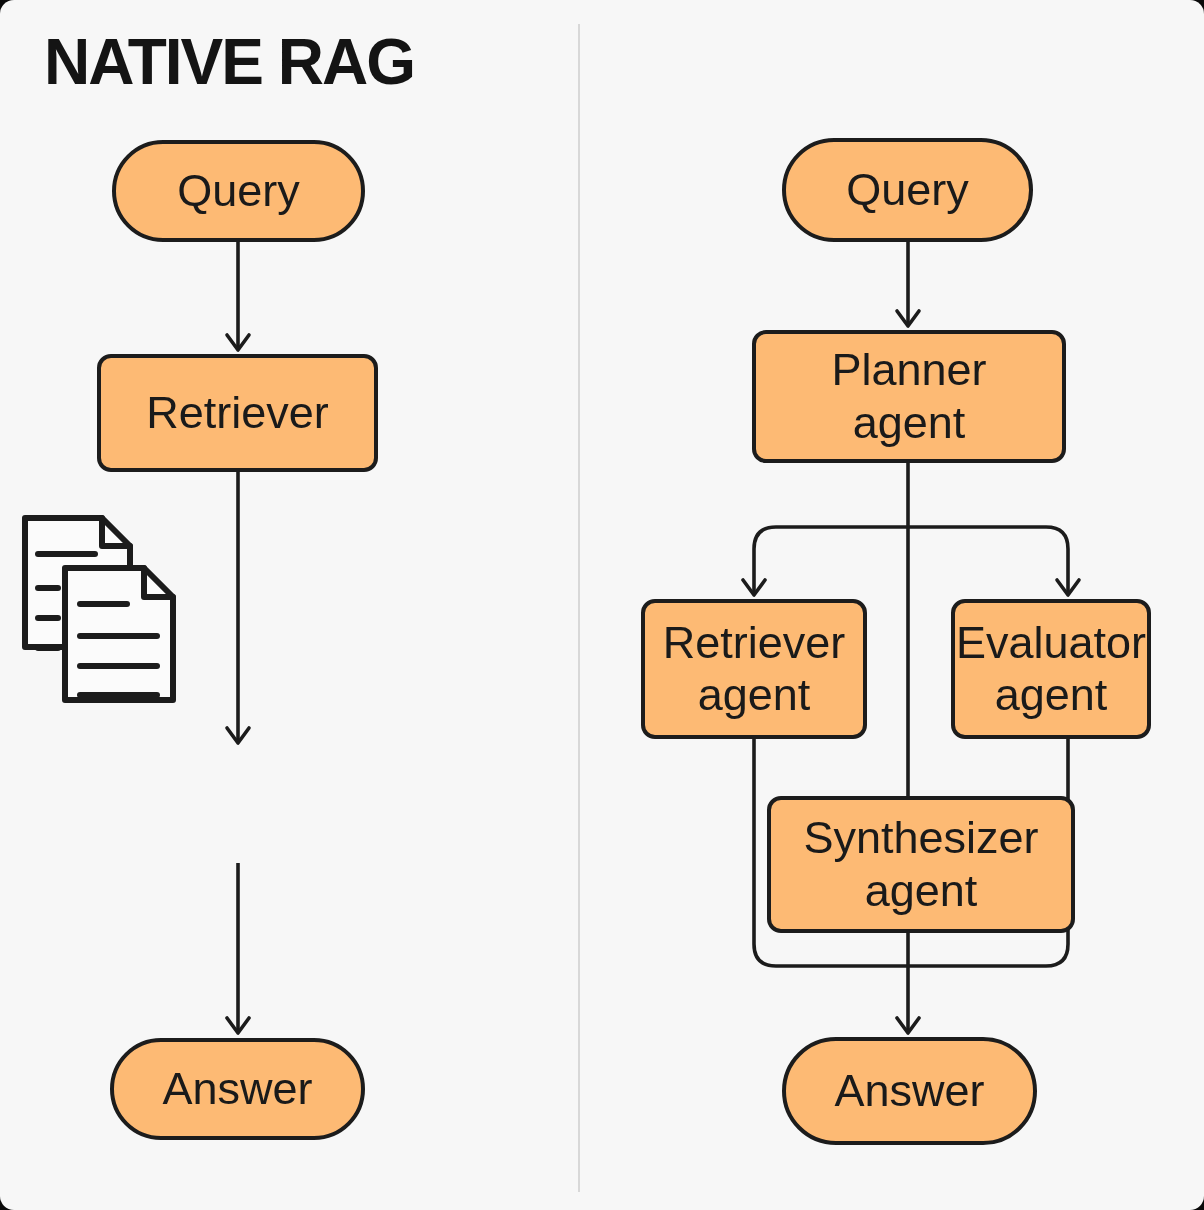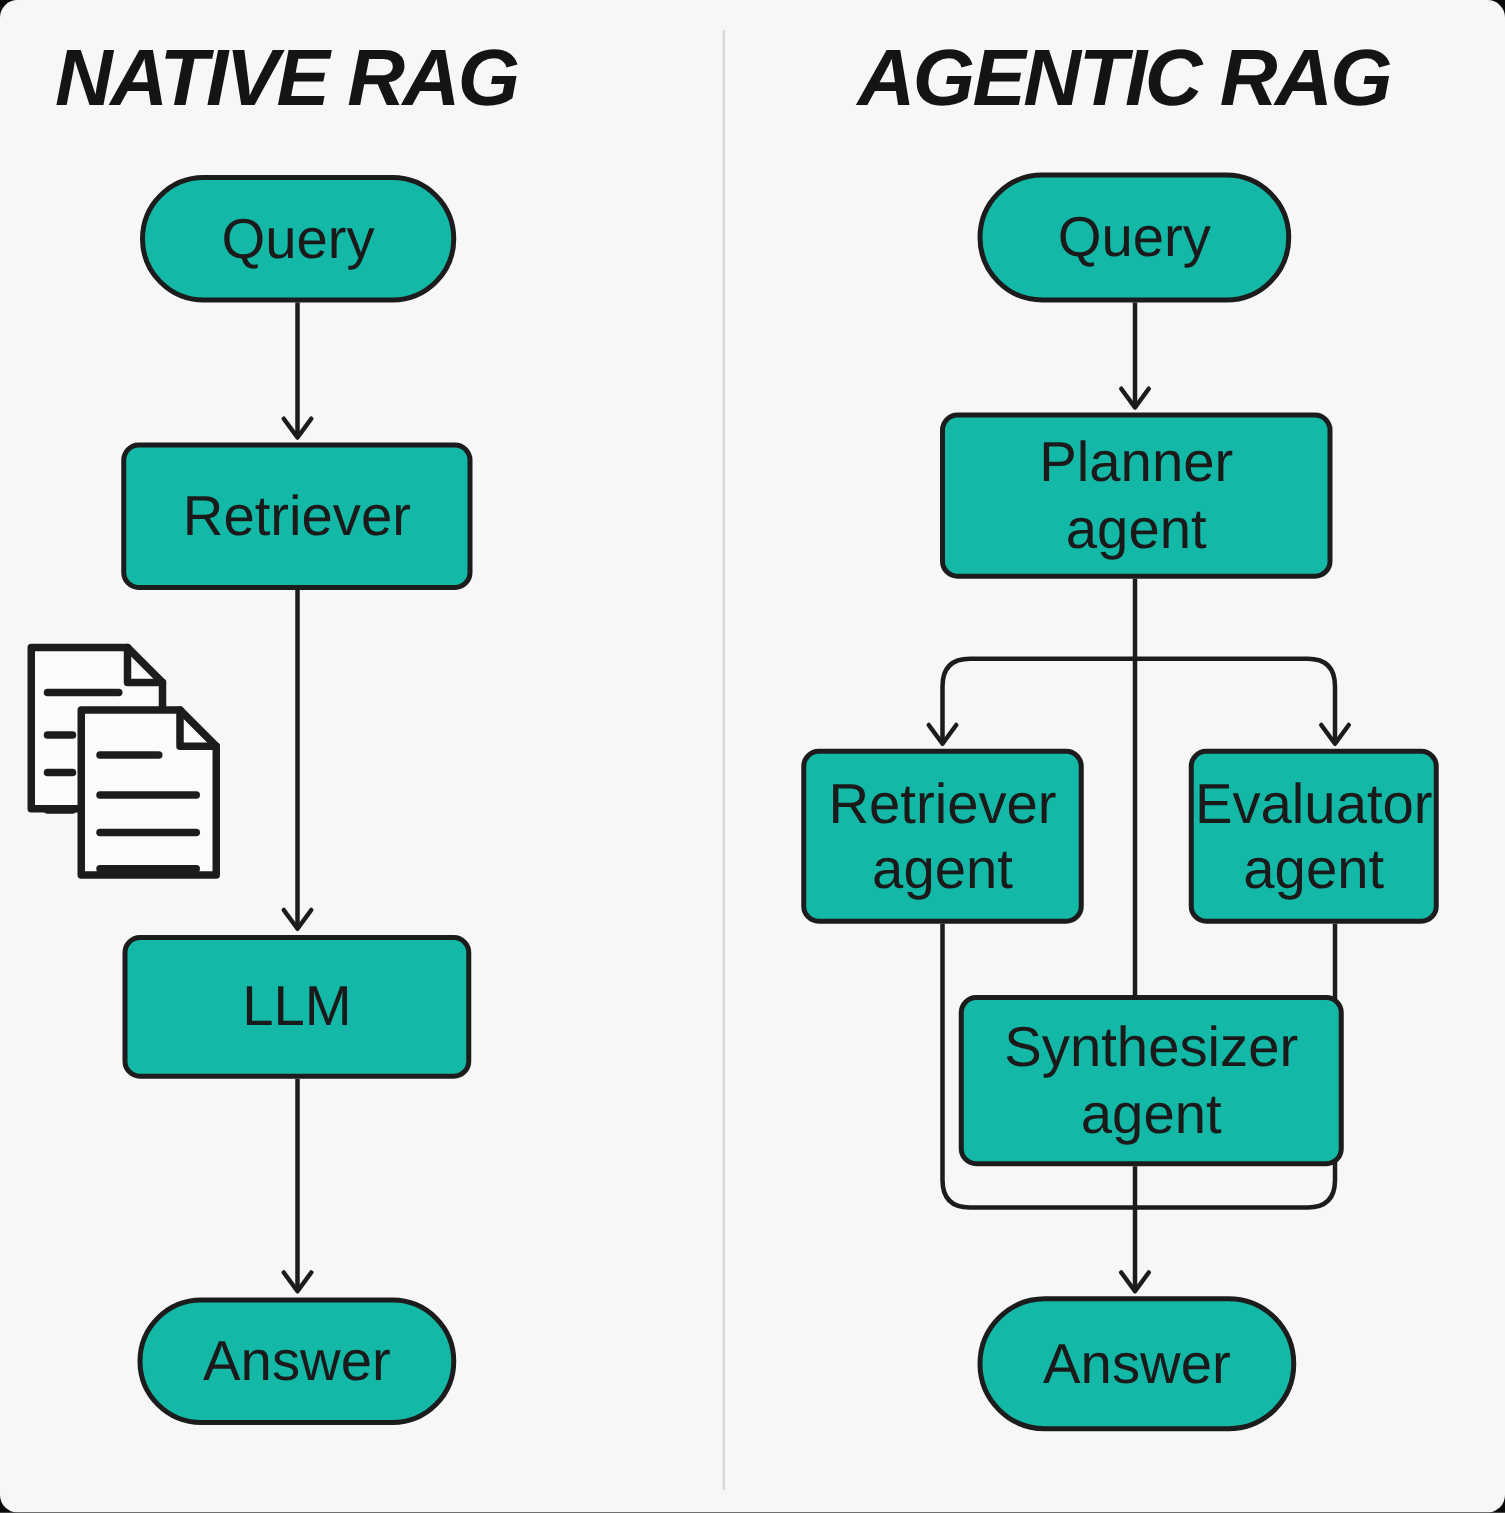--- a/index.html
+++ b/index.html
@@ -13,26 +13,26 @@
     color:#161616;
   }
   .overlay{position:absolute;left:0;top:0;pointer-events:none;}
   .divider{
     position:absolute;left:578px;top:24px;width:2px;height:1168px;
     background:#d8d8d8;
   }
   .title{
     position:absolute;
     font-size:64px;font-weight:700;letter-spacing:-2px;
-    color:#141414;white-space:nowrap;line-height:1;font-style:italic;
+    color:#141414;white-space:nowrap;line-height:1;
   }
   .node{
     position:absolute;
     box-sizing:border-box;
-    background:#14b8a6;
+    background:#fdba74;
     border:4px solid #1c1c1c;
     display:flex;align-items:center;justify-content:center;
     text-align:center;
     font-size:45px;line-height:1.16;
     color:#1a1a1a;
     white-space:pre-line;
   }
   .pill{border-radius:58px;}
   .rect{border-radius:14px;}
 </style>
@@ -71,25 +71,23 @@
     <path d="M908 463 V796" fill="none" stroke="#1c1c1c" stroke-width="3.6"></path>
     <path d="M908 527 L776 527 Q754 527 754 549 V595" fill="none" stroke="#1c1c1c" stroke-width="3.6" marker-end="url(#arrow)"></path>
     <path d="M908 527 L1046 527 Q1068 527 1068 549 V595" fill="none" stroke="#1c1c1c" stroke-width="3.6" marker-end="url(#arrow)"></path>
     <path d="M754 739 V944 Q754 966 776 966 H1046 Q1068 966 1068 944 V739" fill="none" stroke="#1c1c1c" stroke-width="3.6"></path>
     <path d="M908 933 V1033" fill="none" stroke="#1c1c1c" stroke-width="3.6" marker-end="url(#arrow)"></path>
   </svg>
 
   <div class="divider"></div>
 
   <div class="title" style="left:44px;top:30px">NATIVE RAG</div>
-  <div class="title" style="left:686px;top:30px">AGENTIC RAG</div>
 
   <div class="node pill" style="left:112px;top:140px;width:253px;height:102px">Query</div>
   <div class="node rect" style="left:97px;top:354px;width:281px;height:118px">Retriever</div>
-  <div class="node rect" style="left:98px;top:748px;width:279px;height:115px">LLM</div>
   <div class="node pill" style="left:110px;top:1038px;width:255px;height:102px">Answer</div>
 
   <div class="node pill" style="left:782px;top:138px;width:251px;height:104px">Query</div>
   <div class="node rect" style="left:752px;top:330px;width:314px;height:133px">Planner
 agent</div>
   <div class="node rect" style="left:641px;top:599px;width:226px;height:140px">Retriever
 agent</div>
   <div class="node rect" style="left:951px;top:599px;width:200px;height:140px">Evaluator
 agent</div>
   <div class="node rect" style="left:767px;top:796px;width:308px;height:137px">Synthesizer

